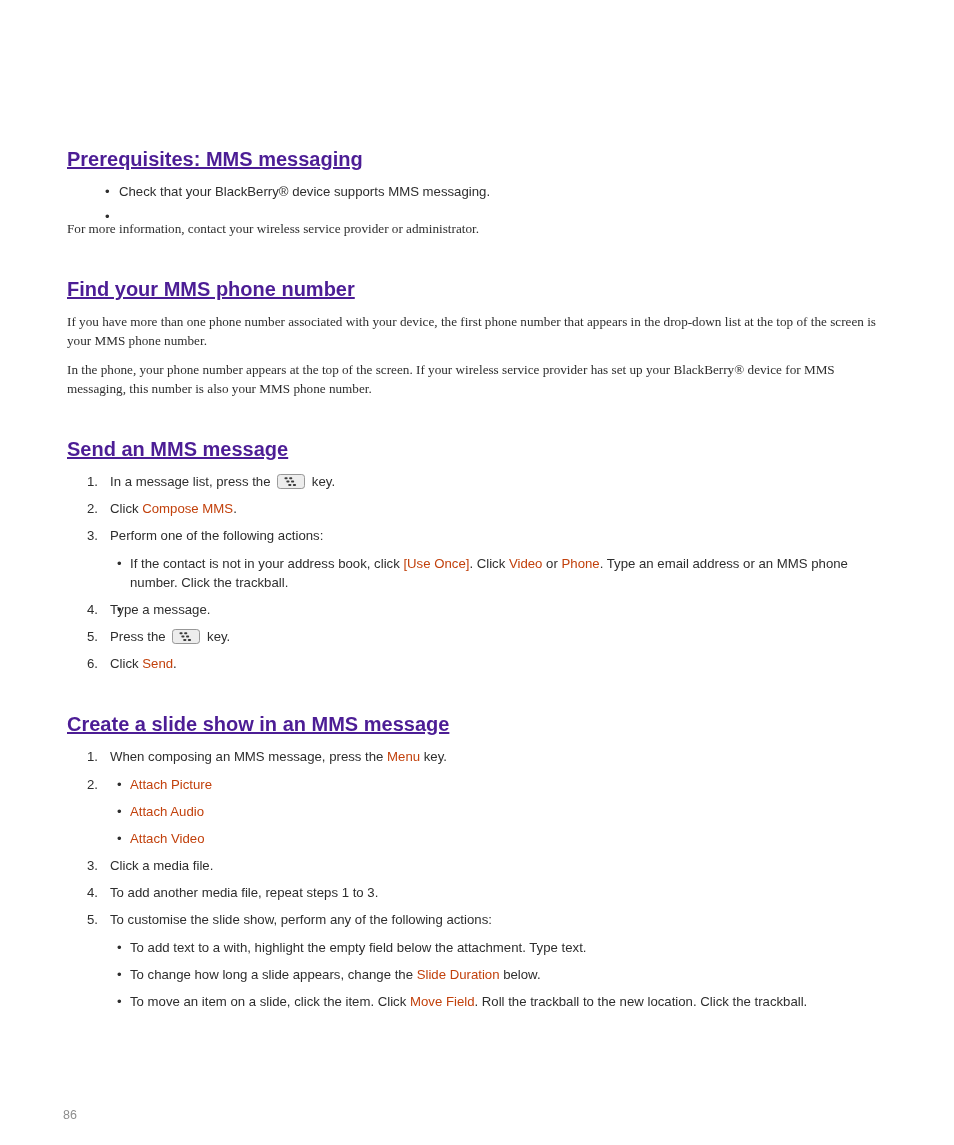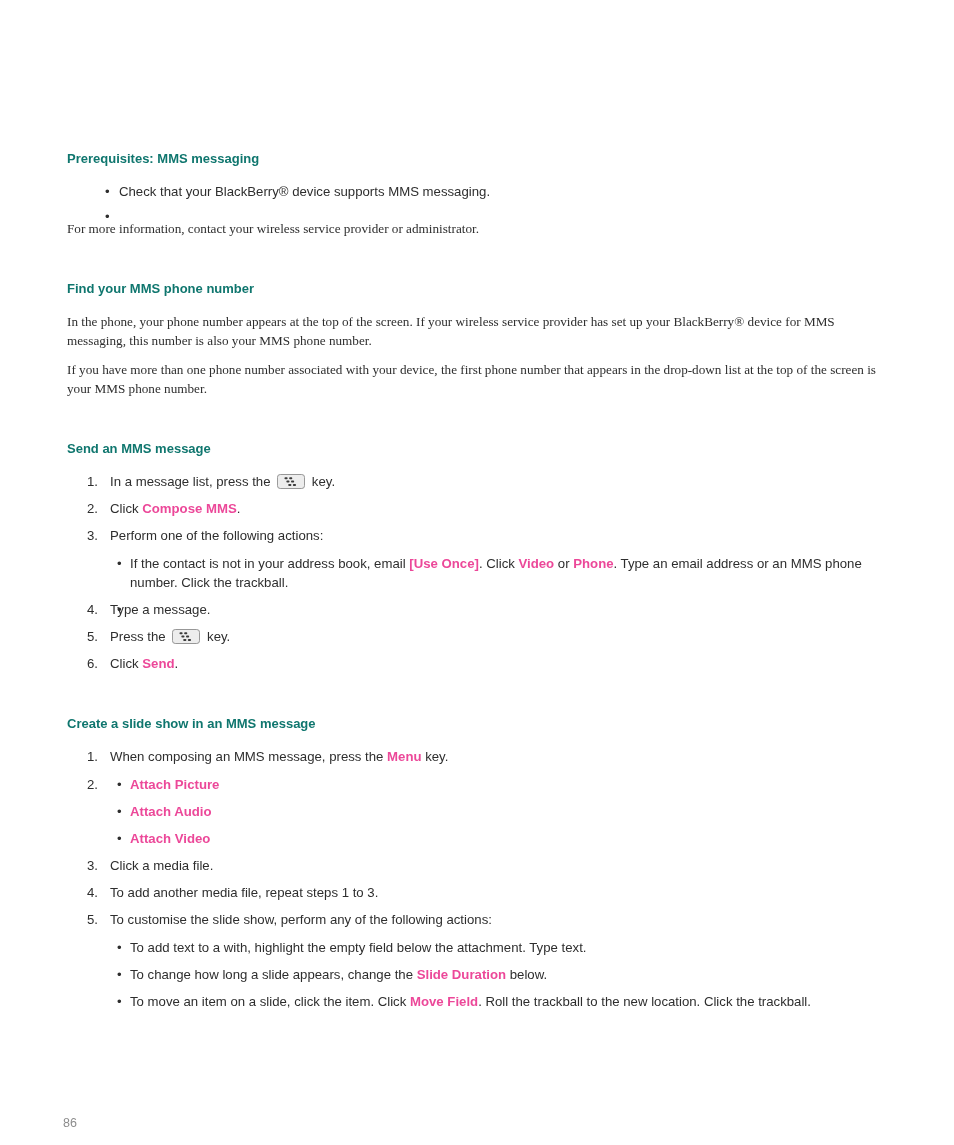--- a/index.html
+++ b/index.html
@@ -11,61 +11,61 @@
     font-family: "Liberation Sans", sans-serif;
     font-size: 13.2px;
     color: #2e2e2e;
     overflow: hidden;
   }
   .content {
     padding: 150px 68px 0 67px;
     line-height: 19px;
   }
   h2.section-heading {
-    font-size: 13px;
+    font-size: 20px;
     font-weight: bold;
-    color: #0f766e;
+    color: #4c1d95;
     line-height: 18px;
     margin: 42px 0 14px 0;
+    text-decoration: underline;
   }
   .content > h2.section-heading:first-child { margin-top: 0; }
   p.paragraph { margin: 0 0 10px 0; font-family: Liberation Serif, serif; }
   .bullet-list { margin: 0 0 18px 0; }
   .bullet-item { position: relative; padding-left: 52px; margin-bottom: 6px; }
   .bullet-item > .marker { position: absolute; left: 38px; }
   .numbered-list { margin: 0 0 12px 0; }
   .num-item { position: relative; padding-left: 43px; margin-bottom: 8px; }
   .num-item > .num { position: absolute; left: 0; width: 31px; text-align: right; }
   .sub-list { margin-top: 9px; }
   .sub-bullet { position: relative; padding-left: 20px; margin-bottom: 8px; }
   .sub-bullet > .marker { position: absolute; left: 7px; }
-  strong { font-weight: bold; color: #ec4899; }
+  strong { font-weight: normal; color: #c2410c; }
   .key-icon { display: inline-block; vertical-align: -3px; margin: 0 3px; line-height: 0; }
   .page-number {
     position: absolute;
     left: 63px;
     top: 1108px;
     color: #8d8d8d;
     font-size: 12.5px;
-    margin-top: 8px;
   }
 </style>
 </head>
 <body>
 
 <main class="content">
     <h2 class="section-heading">Prerequisites: MMS messaging</h2>
     <div class="bullet-list">
       <div class="bullet-item"><span class="marker">•</span><span><span>Check that your BlackBerry® device supports MMS messaging.</span></span></div>
       <div class="bullet-item"><span class="marker">•</span></div>
     </div>
     <p class="paragraph"><span>For more information, contact your wireless service provider or administrator.</span></p>
     <h2 class="section-heading">Find your MMS phone number</h2>
+    <p class="paragraph"><span>If you have more than one phone number associated with your device, the first phone number that appears in the drop-down list at the top of the screen is your MMS phone number.</span></p>
     <p class="paragraph"><span>In the phone, your phone number appears at the top of the screen. If your wireless service provider has set up your BlackBerry® device for MMS messaging, this number is also your MMS phone number.</span></p>
-    <p class="paragraph"><span>If you have more than one phone number associated with your device, the first phone number that appears in the drop-down list at the top of the screen is your MMS phone number.</span></p>
     <h2 class="section-heading">Send an MMS message</h2>
     <div class="numbered-list">
       <div class="num-item">
         <span class="num">1.</span>
         <div class="num-body">
           <div class="line"><span>In a message list, press the </span><span class="key-icon"><svg viewBox="0 0 30 16" width="28" height="15" xmlns="http://www.w3.org/2000/svg">
                 <rect x="0.5" y="0.5" width="29" height="15" rx="3" fill="#ededed" stroke="#8f8f8f"></rect>
                 <g fill="#3a3a3a">
                   <rect x="8" y="3.4" width="3.4" height="2.1" rx="1"></rect>
                   <rect x="13" y="3.4" width="3.4" height="2.1" rx="1"></rect>
@@ -81,21 +81,21 @@
         <span class="num">2.</span>
         <div class="num-body">
           <div class="line"><span>Click </span><strong>Compose MMS</strong><span>.</span></div>
         </div>
       </div>
       <div class="num-item">
         <span class="num">3.</span>
         <div class="num-body">
           <div class="line"><span>Perform one of the following actions:</span></div>
           <div class="sub-list">
-            <div class="sub-bullet"><span class="marker">•</span><span><span>If the contact is not in your address book, email </span><strong>[Use Once]</strong><span>. Click </span><strong>Video</strong><span> or </span><strong>Phone</strong><span>. Type an email address or an MMS phone number. Click the trackball.</span></span></div>
+            <div class="sub-bullet"><span class="marker">•</span><span><span>If the contact is not in your address book, click </span><strong>[Use Once]</strong><span>. Click </span><strong>Video</strong><span> or </span><strong>Phone</strong><span>. Type an email address or an MMS phone number. Click the trackball.</span></span></div>
             <div class="sub-bullet"><span class="marker">•</span></div>
           </div>
         </div>
       </div>
       <div class="num-item">
         <span class="num">4.</span>
         <div class="num-body">
           <div class="line"><span>Type a message.</span></div>
         </div>
       </div>

